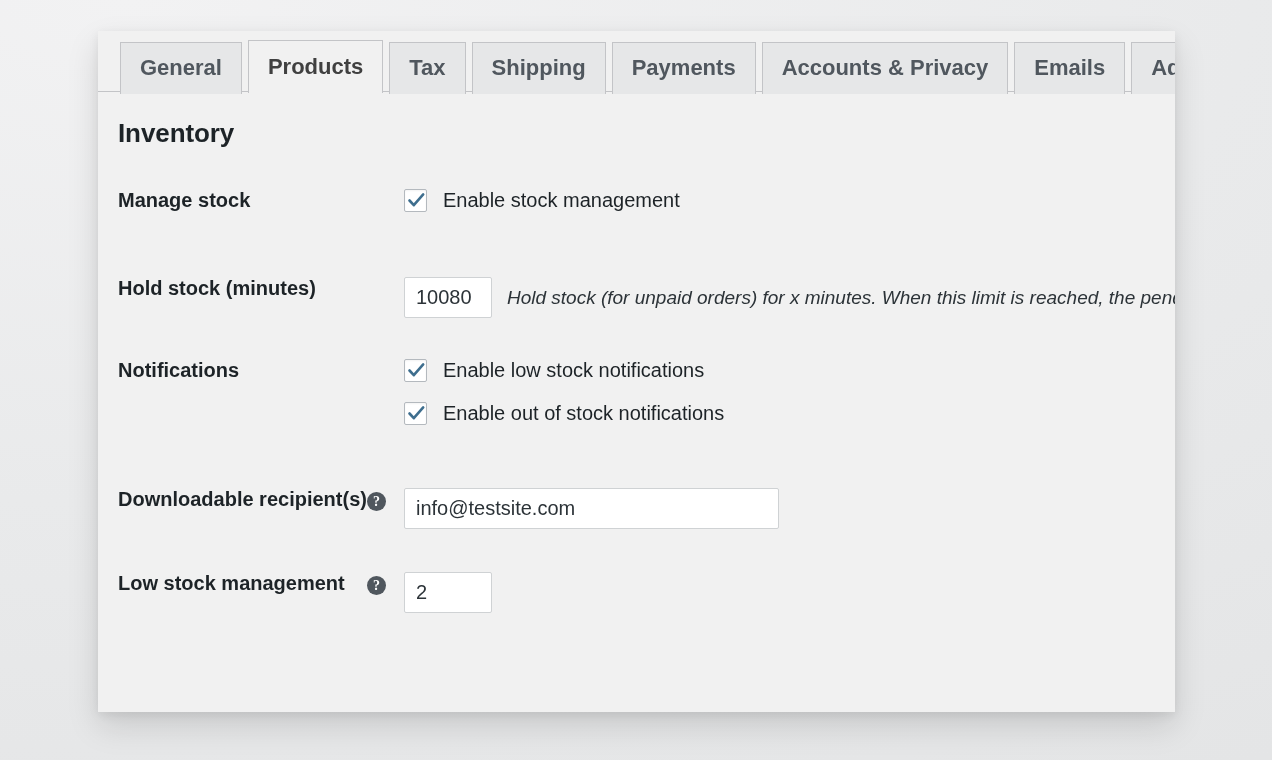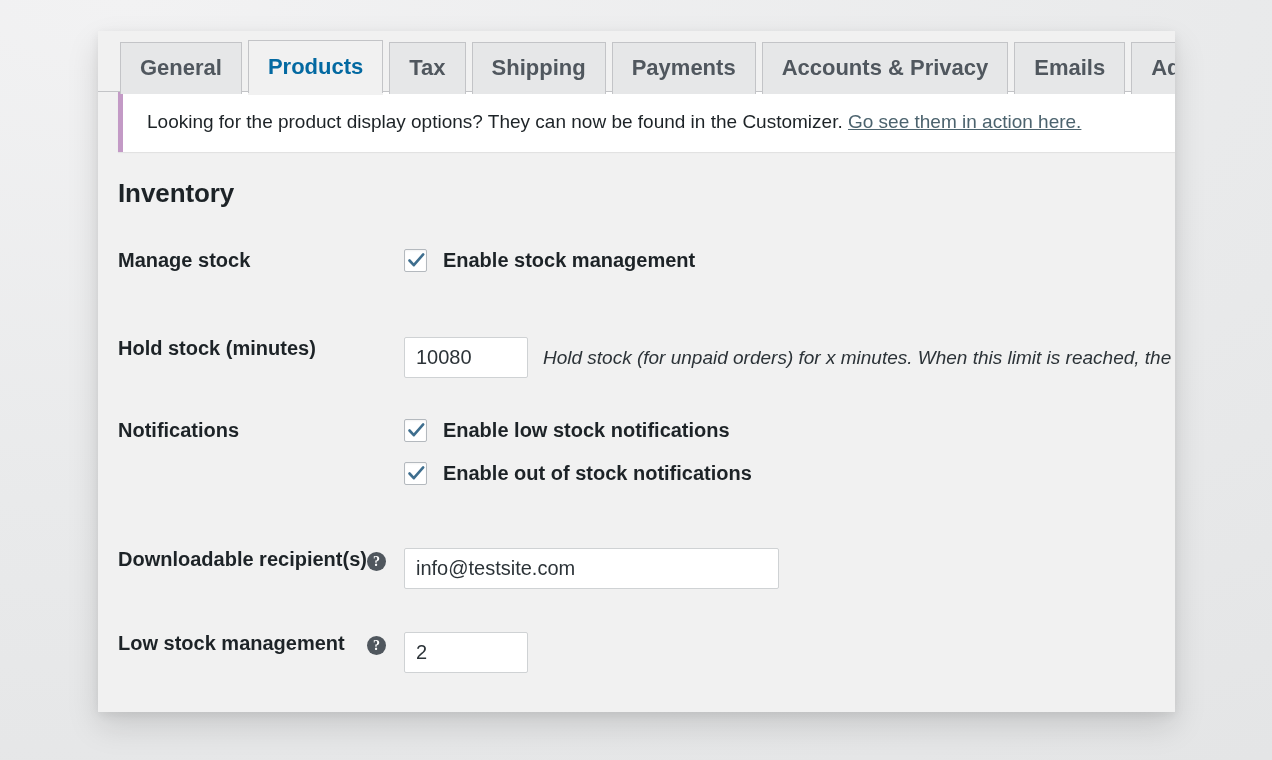--- a/index.html
+++ b/index.html
@@ -55,21 +55,21 @@
     font-weight: bold;
     color: #50575e;
     background: #e6e7e8;
     border: 1px solid #c3c4c7;
     border-bottom: none;
     cursor: pointer;
     z-index: 1;
   }
   .tab.active {
     background: #f1f1f1;
-    color: #0369a1;
+    color: #404040;
     height: 54px;
     line-height: 51px;
     z-index: 3;
   }
   .tab.active::after {
     content: "";
     position: absolute;
     left: -1px; right: -1px; bottom: -1px;
     height: 2px;
     background: #f1f1f1;
@@ -188,36 +188,35 @@
     flex: 0 0 auto;
     cursor: pointer;
     box-shadow: inset 0 1px 2px rgba(0,0,0,0.05);
   }
   .cbox svg { position: absolute; left: 2px; top: 1px; }
   .cblabel {
     margin-left: 16px;
     font-size: 20px;
     color: #1d2327;
     cursor: pointer;
-    font-weight: bold;
   }
 
   
   input.txt {
     font-family: "Liberation Sans", sans-serif;
     font-size: 20px;
     color: #2c3338;
     background: #ffffff;
     border: 1px solid #cfd2d4;
     border-radius: 2px;
     padding: 8px 11px;
     outline: none;
     box-shadow: 0 0 0 transparent;
   }
-  input.num-small { width: 124px; }
+  input.num-small { width: 88px; }
   input.wide      { width: 375px; }
 
   .fieldline {
     display: flex;
     align-items: center;
   }
   .desc {
     margin-left: 15px;
     font-size: 19px;
     font-style: italic;
@@ -240,21 +239,20 @@
     <div class="tab active">Products</div>
     <div class="tab">Tax</div>
     <div class="tab">Shipping</div>
     <div class="tab">Payments</div>
     <div class="tab">Accounts &amp; Privacy</div>
     <div class="tab">Emails</div>
     <div class="tab">Advanced</div>
   </div>
 
 
-  <div id="notice"><span>Looking for the product display options? They can now be found in the Customizer.</span> <a>Go see them in action here.</a></div>
 
   <div id="body-wrap">
 
     <h2 id="section-title">Inventory</h2>
 
     <div id="clip">
     <table id="settings">
       <tbody>
 
         <tr class="r-managestock">

